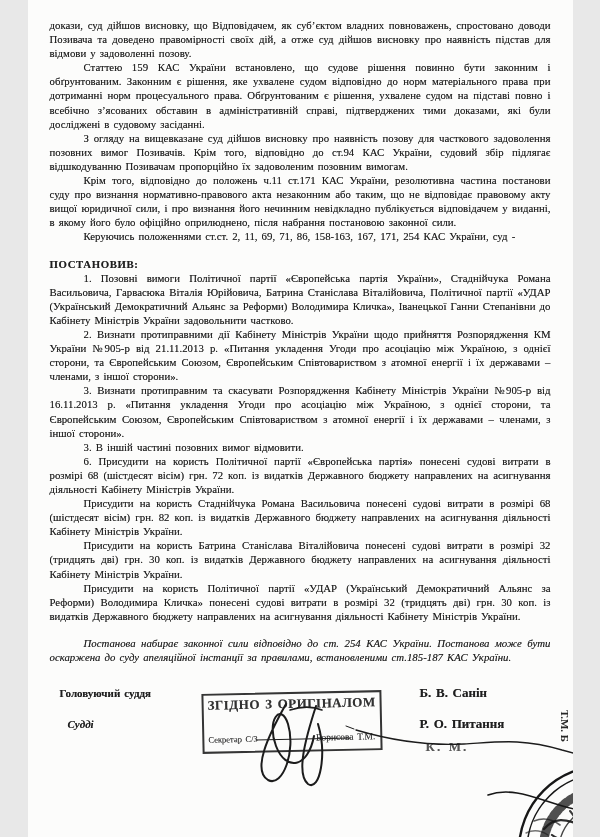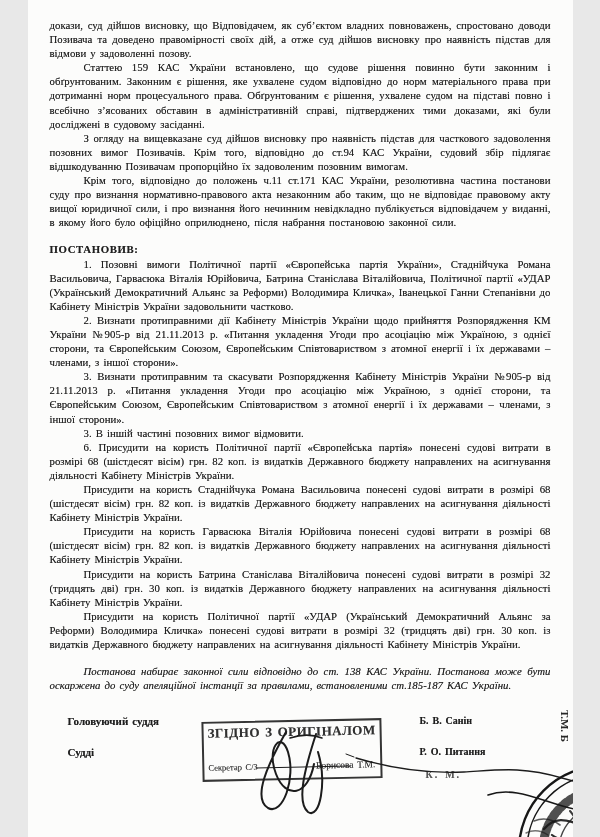--- a/index.html
+++ b/index.html
@@ -28,21 +28,21 @@
   .res-heading{
     text-align:left;
     font-weight:bold;
     letter-spacing:.6px;
     margin:13px 0 0 0 !important;
   }
   .closing{font-style:italic;margin-top:13px !important;}
   
   .sig-section{position:relative;height:118px;margin-top:16px;}
   .sig-label{position:absolute;font-weight:bold;font-size:11px;white-space:nowrap;}
-  .sig-name{position:absolute;font-weight:bold;font-size:10px;white-space:nowrap;}
+  .sig-name{position:absolute;font-weight:bold;font-size:13px;white-space:nowrap;}
   .judge3{opacity:.75;letter-spacing:2px;}
   .stamp{
     position:absolute;left:152px;top:12px;width:176px;height:56px;
     border:2.2px solid #1a1a1a;
     transform:rotate(-1.2deg);
     color:#161616;
     opacity:.88;
   }
   .stamp-title{
     position:absolute;top:3px;left:0;right:0;
@@ -66,41 +66,41 @@
   .seal-svg{position:absolute;left:458px;top:733px;}
 </style>
 </head>
 <body>
 
 <div class="page">
 
   <div class="doc">
     <p class="p0">докази, суд дійшов висновку, що Відповідачем, як суб’єктом владних повноважень, спростовано доводи Позивача та доведено правомірності своїх дій, а отже суд дійшов висновку про наявність підстав для відмови у задоволенні позову.</p>
     <p class="p">Статтею 159 КАС України встановлено, що судове рішення повинно бути законним і обґрунтованим. Законним є рішення, яке ухвалене судом відповідно до норм матеріального права при дотриманні норм процесуального права. Обґрунтованим є рішення, ухвалене судом на підставі повно і всебічно з’ясованих обставин в адміністративній справі, підтверджених тими доказами, які були досліджені в судовому засіданні.</p>
-    <p class="p">З огляду на вищевказане суд дійшов висновку про наявність підстав для часткового задоволення позовних вимог Позивачів. Крім того, відповідно до ст.94 КАС України, судовий збір підлягає відшкодуванню Позивачам пропорційно їх задоволеним позовним вимогам.</p>
+    <p class="p">З огляду на вищевказане суд дійшов висновку про наявність позову для часткового задоволення позовних вимог Позивачів. Крім того, відповідно до ст.94 КАС України, судовий збір підлягає відшкодуванню Позивачам пропорційно їх задоволеним позовним вимогам.</p>
     <p class="p">Крім того, відповідно до положень ч.11 ст.171 КАС України, резолютивна частина постанови суду про визнання нормативно-правового акта незаконним або таким, що не відповідає правовому акту вищої юридичної сили, і про визнання його нечинним невідкладно публікується відповідачем у виданні, в якому його було офіційно оприлюднено, після набрання постановою законної сили.</p>
+    <p class="p">Керуючись положеннями ст.ст. 2, 11, 69, 71, 86, 158-163, 167, 171, 254 КАС України, суд -</p>
 
     <p class="res-heading">ПОСТАНОВИВ:</p>
 
     <p class="p">1. Позовні вимоги Політичної партії «Європейська партія України», Стаднійчука Романа Васильовича, Гарвасюка Віталія Юрійовича, Батрина Станіслава Віталійовича, Політичної партії «УДАР (Український Демократичний Альянс за Реформи) Володимира Кличка», Іванецької Ганни Степанівни до Кабінету Міністрів України задовольнити частково.</p>
     <p class="p">2. Визнати протиправними дії Кабінету Міністрів України щодо прийняття Розпорядження КМ України №905-р від 21.11.2013 р. «Питання укладення Угоди про асоціацію між Україною, з однієї сторони, та Європейським Союзом, Європейським Співтовариством з атомної енергії і їх державами – членами, з іншої сторони».</p>
-    <p class="p">3. Визнати протиправним та скасувати Розпорядження Кабінету Міністрів України №905-р від 21.11.2013 р. «Питання укладення Угоди про асоціацію між Україною, з однієї сторони, та Європейським Союзом, Європейським Співтовариством з атомної енергії і їх державами – членами, з іншої сторони».</p>
+    <p class="p">3. Визнати протиправним та скасувати Розпорядження Кабінету Міністрів України №905-р від 16.11.2013 р. «Питання укладення Угоди про асоціацію між Україною, з однієї сторони, та Європейським Союзом, Європейським Співтовариством з атомної енергії і їх державами – членами, з іншої сторони».</p>
     <p class="p">3. В іншій частині позовних вимог відмовити.</p>
-    <p class="p">6. Присудити на користь Політичної партії «Європейська партія» понесені судові витрати в розмірі 68 (шістдесят вісім) грн. 82 коп. із видатків Державного бюджету направлених на асигнування діяльності Кабінету Міністрів України.</p>
+    <p class="p">6. Присудити на користь Політичної партії «Європейська партія» понесені судові витрати в розмірі 68 (шістдесят вісім) грн. 72 коп. із видатків Державного бюджету направлених на асигнування діяльності Кабінету Міністрів України.</p>
     <p class="p">Присудити на користь Стаднійчука Романа Васильовича понесені судові витрати в розмірі 68 (шістдесят вісім) грн. 82 коп. із видатків Державного бюджету направлених на асигнування діяльності Кабінету Міністрів України.</p>
-    <p class="p">Присудити на користь Гарвасюка Віталія Юрійовича понесені судові витрати в розмірі 68 (шістдесят вісім) грн. 82 коп. із видатків Державного бюджету направлених на асигнування діяльності Кабінету Міністрів України.</p>
     <p class="p">Присудити на користь Батрина Станіслава Віталійовича понесені судові витрати в розмірі 32 (тридцять дві) грн. 30 коп. із видатків Державного бюджету направлених на асигнування діяльності Кабінету Міністрів України.</p>
     <p class="p">Присудити на користь Політичної партії «УДАР (Український Демократичний Альянс за Реформи) Володимира Кличка» понесені судові витрати в розмірі 32 (тридцять дві) грн. 30 коп. із видатків Державного бюджету направлених на асигнування діяльності Кабінету Міністрів України.</p>
 
-    <p class="p closing">Постанова набирає законної сили відповідно до ст. 138 КАС України. Постанова може бути оскаржена до суду апеляційної інстанції за правилами, встановленими ст.185-187 КАС України.</p>
+    <p class="p closing">Постанова набирає законної сили відповідно до ст. 254 КАС України. Постанова може бути оскаржена до суду апеляційної інстанції за правилами, встановленими ст.185-187 КАС України.</p>
 
     <div class="sig-section">
-      <span class="sig-label" style="left:18px;top:6px;">Головуючий суддя</span>
+      <span class="sig-label" style="left:10px;top:6px;">Головуючий суддя</span>
       <span class="sig-name" style="left:370px;top:6px;">Б. В. Санін</span>
-      <span class="sig-label" style="left:18px;top:37px;">Судді</span>
+      <span class="sig-label" style="left:18px;top:37px;font-style:italic;">Судді</span>
       <span class="sig-name" style="left:370px;top:37px;">Р. О. Питання</span>
       <span class="sig-name judge3" style="left:376px;top:60px;">К. М.</span>
 
       <div class="stamp">
         <div class="stamp-title">ЗГІДНО З ОРИГІНАЛОМ</div>
         <div class="stamp-sec">Секретар С/З</div>
         <div class="stamp-name">Борисова Т.М.</div>
       </div>
 
       <svg class="overlay-svg" width="556" height="118" viewBox="0 0 556 118">

